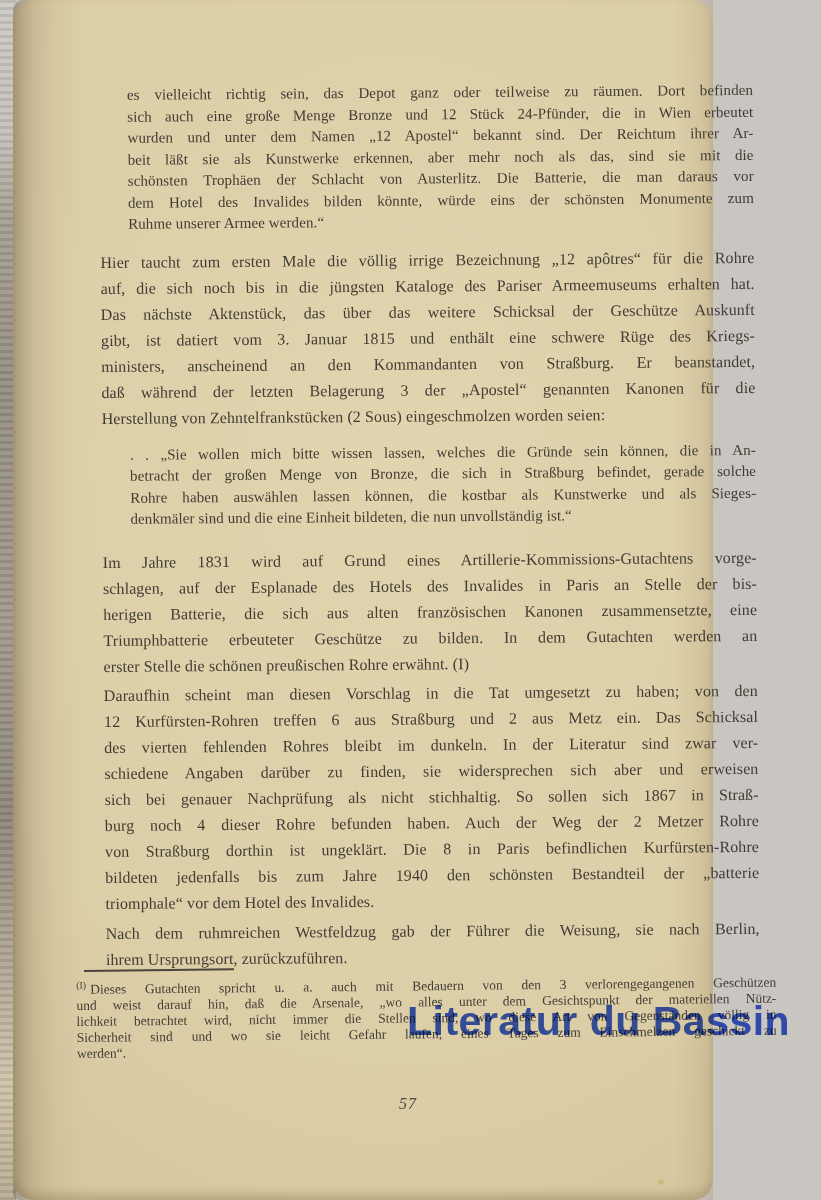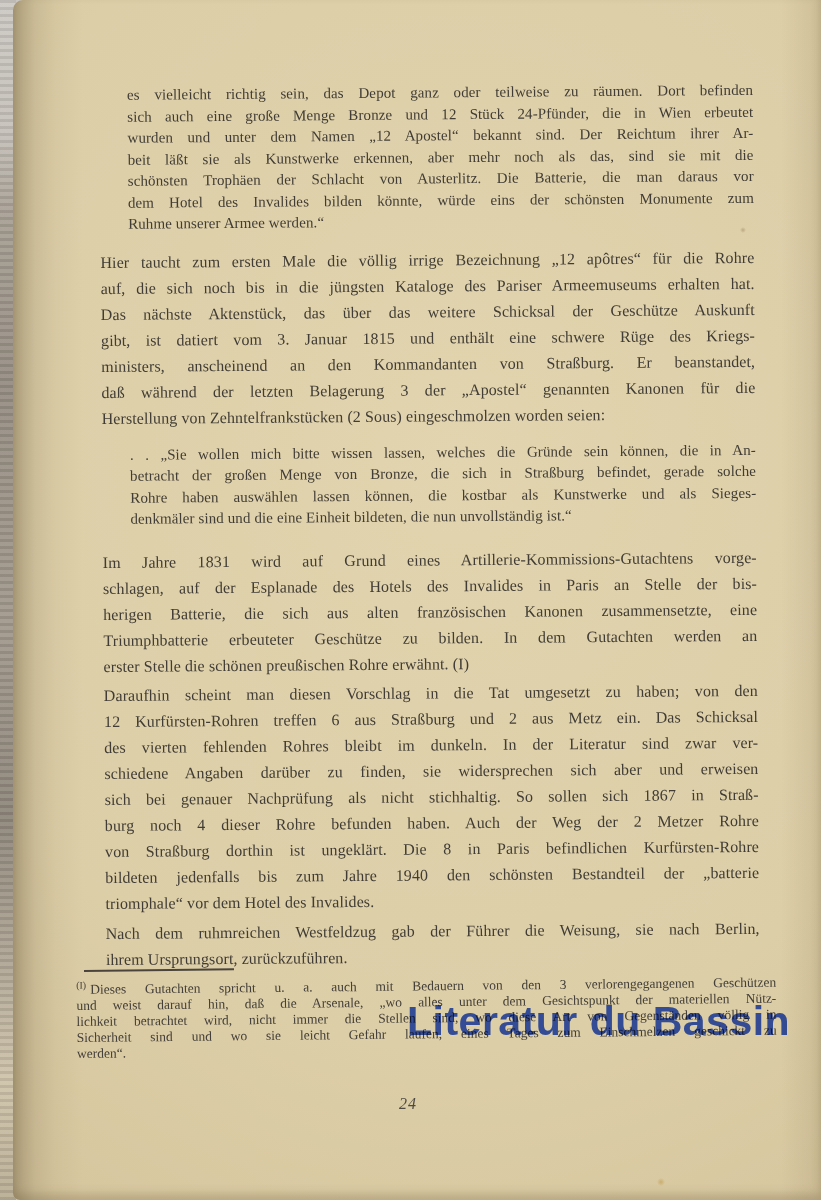--- a/index.html
+++ b/index.html
@@ -10,28 +10,29 @@
   }
   
   .spine-strip{
     position:absolute;left:0;top:0;width:16px;height:1200px;
     background:
       repeating-linear-gradient(180deg, rgba(0,0,0,0.08) 0 3px, rgba(255,255,255,0.05) 3px 7px),
       linear-gradient(180deg,#cdc9c3 0%,#c6c1ba 11%,#a8a095 18%,#968e83 32%,#a39a8e 52%,#8f877c 68%,#b0a696 80%,#cfc4ab 90%,#b9ad94 100%);
   }
   
   .page{
-    position:absolute;left:13px;top:0;width:808px;height:1200px;
+    position:absolute;left:13px;top:0;width:700px;height:1200px;
     border-top-left-radius:10px;border-bottom-left-radius:7px;
     background:
       radial-gradient(circle 3px at 648px 1182px, rgba(190,150,60,0.55) 0, rgba(190,150,60,0) 4px),
       radial-gradient(circle 2px at 730px 230px, rgba(120,95,55,0.35) 0, rgba(120,95,55,0) 3px),
       radial-gradient(circle 2px at 200px 520px, rgba(120,95,55,0.25) 0, rgba(120,95,55,0) 3px),
       radial-gradient(ellipse 120% 90% at 55% 38%, #e1d4ae 0%, #dccea7 55%, #d5c59d 85%, #cfbe95 100%);
     box-shadow: inset 0 -6px 10px rgba(90,70,40,0.25);
+    border-radius: 20px;
   }
   .edge-shade{
     position:absolute;left:0;top:0;width:90px;height:1200px;
     border-top-left-radius:10px;border-bottom-left-radius:7px;
     background:linear-gradient(90deg, rgba(95,78,50,0.38) 0, rgba(95,78,50,0.14) 22px, rgba(95,78,50,0.05) 42px, rgba(95,78,50,0) 70px);
   }
   .right-shade{
     position:absolute;right:0;top:0;width:40px;height:1200px;
     background:linear-gradient(270deg, rgba(120,98,65,0.14) 0, rgba(120,98,65,0) 100%);
   }
@@ -132,15 +133,15 @@
     <div class="fn-rule"></div>
     <div class="fn-first tline just"><sup>(I)</sup><span>Dieses Gutachten spricht u. a. auch mit Bedauern von den 3 verlorengegangenen Geschützen</span></div>
     <div>
         <div class="tline just">und weist darauf hin, daß die Arsenale, „wo alles unter dem Gesichtspunkt der materiellen Nütz-</div>
         <div class="tline just">lichkeit betrachtet wird, nicht immer die Stellen sind, wo diese Art von Gegenständen völlig in</div>
         <div class="tline just">Sicherheit sind und wo sie leicht Gefahr laufen, eines Tages zum Einschmelzen geschickt zu</div>
         <div class="tline">werden“.</div>
       </div>
   </div>
 
-  <div class="page-number">24</div>
+  <div class="page-number">57</div>
   <div class="watermark" style="color: rgb(43, 80, 226);">Literatur du Bassin</div>
 </div>
 
 </body></html>

